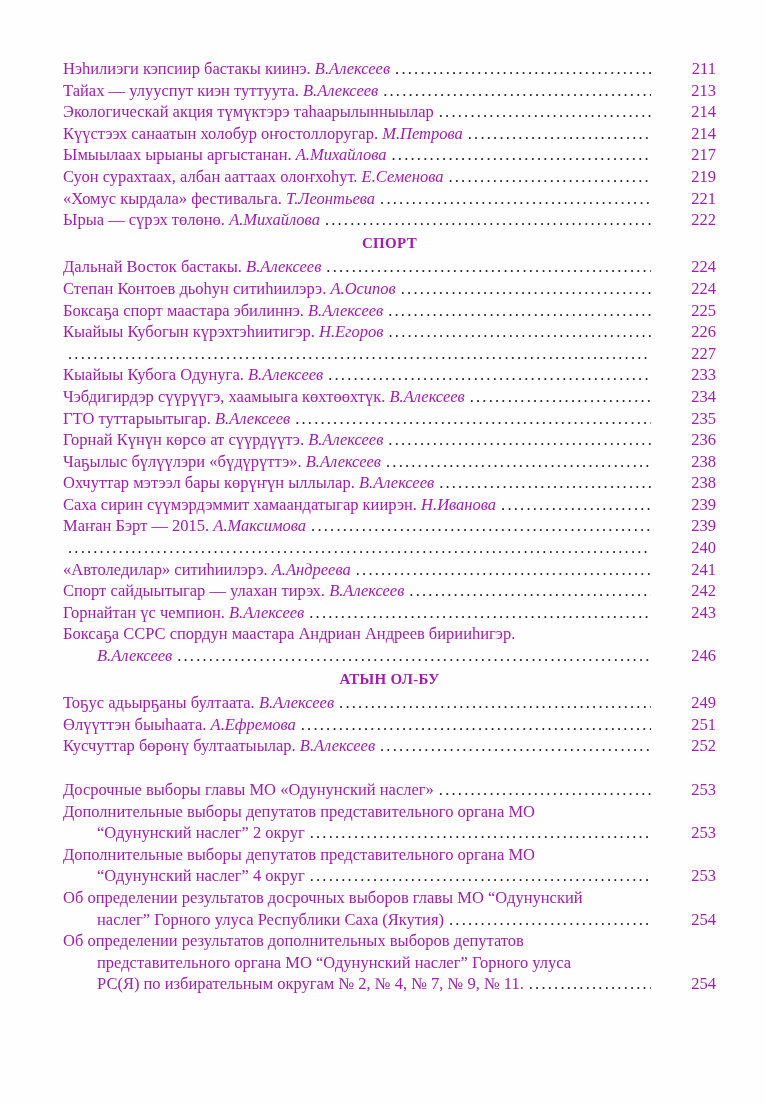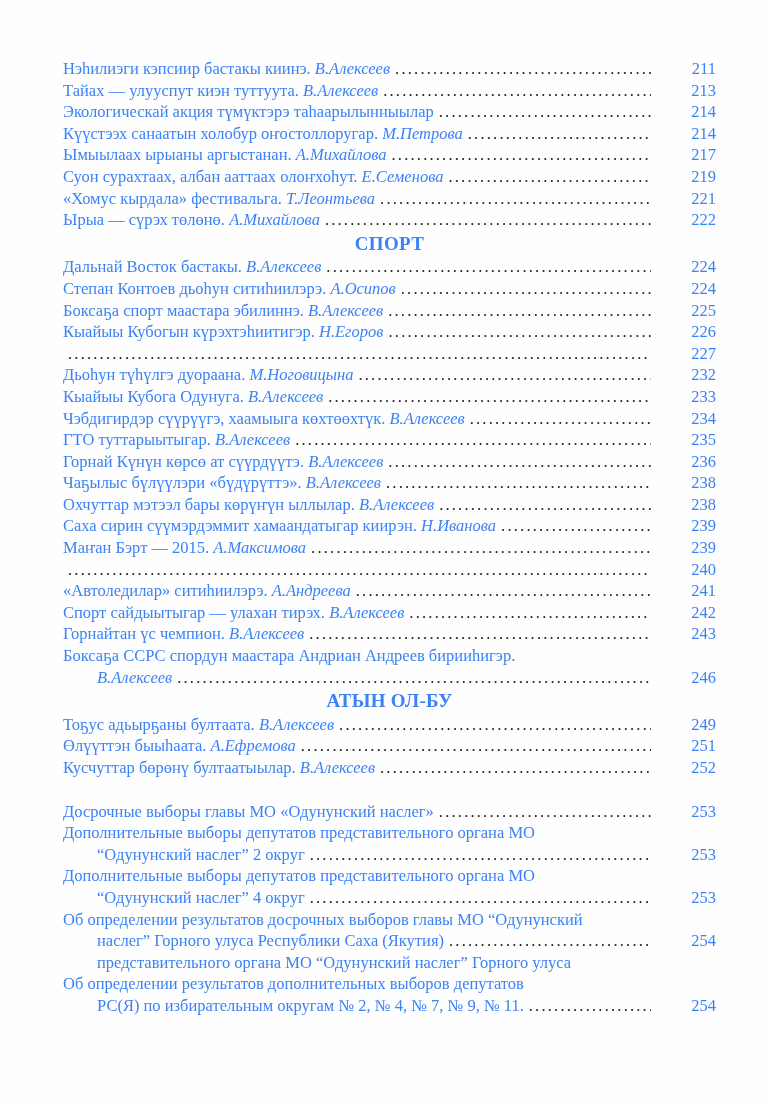--- a/index.html
+++ b/index.html
@@ -6,21 +6,21 @@
   body {
     width: 766px; height: 1105px;
     background: #f4f4f2;
     font-family: "Liberation Serif", serif;
   }
   .scan-page {
     width: 766px; height: 1105px;
     background: #fefefe;
     box-sizing: border-box;
     padding: 58px 50px 0 63px;
-    color: #3b82f6;
+    color: #a21caf;
     font-size: 16.5px;
     overflow: hidden;
   }
   .toc { width: 100%; }
   .row {
     display: flex;
     align-items: baseline;
     line-height: 21.6px;
     white-space: nowrap;
     overflow: hidden;
@@ -42,21 +42,21 @@
   }
   .pagenum {
     flex: 0 0 auto;
     min-width: 30px;
     text-align: right;
     margin-left: 33px;
   }
   .heading {
     text-align: center;
     font-weight: bold;
-    font-size: 19px;
+    font-size: 15px;
     line-height: 21.6px;
     margin: 2px 0 2px 0;
     letter-spacing: 0.3px;
   }
   .gap { height: 22px; }
 </style>
 </head>
 <body>
 
 <div class="scan-page">
@@ -120,25 +120,20 @@
       <div class="row">
         <span class="entry-text"><span>Кыайыы Кубогын күрэхтэһиитигэр. </span><span class="it">Н.Егоров</span></span>
         <span class="dots"></span>
         <span class="pagenum">226</span>
       </div>
       <div class="row">
         <span class="dots"></span>
         <span class="pagenum">227</span>
       </div>
       <div class="row">
-        <span class="entry-text"><span>Дьоһун түһүлгэ дуораана. </span><span class="it">М.Ноговицына</span></span>
-        <span class="dots"></span>
-        <span class="pagenum">232</span>
-      </div>
-      <div class="row">
         <span class="entry-text"><span>Кыайыы Кубога Одунуга. </span><span class="it">В.Алексеев</span></span>
         <span class="dots"></span>
         <span class="pagenum">233</span>
       </div>
       <div class="row">
         <span class="entry-text"><span>Чэбдигирдэр сүүрүүгэ, хаамыыга көхтөөхтүк. </span><span class="it">В.Алексеев</span></span>
         <span class="dots"></span>
         <span class="pagenum">234</span>
       </div>
       <div class="row">
@@ -237,25 +232,25 @@
         <span class="pagenum">253</span>
       </div>
       <div class="row">
         <span class="entry-text"><span>Об определении результатов досрочных выборов главы МО “Одунунский</span></span>
       </div>
       <div class="row indent">
         <span class="entry-text"><span>наслег” Горного улуса  Республики Саха (Якутия)</span></span>
         <span class="dots"></span>
         <span class="pagenum">254</span>
       </div>
+      <div class="row">
+        <span class="entry-text"><span>Об определении результатов  дополнительных выборов депутатов</span></span>
+      </div>
       <div class="row indent">
         <span class="entry-text"><span>представительного органа  МО “Одунунский наслег” Горного улуса</span></span>
-      </div>
-      <div class="row">
-        <span class="entry-text"><span>Об определении результатов  дополнительных выборов депутатов</span></span>
       </div>
       <div class="row indent">
         <span class="entry-text"><span>РС(Я) по избирательным округам № 2, № 4, № 7, № 9, № 11. </span></span>
         <span class="dots"></span>
         <span class="pagenum">254</span>
       </div>
     </div>
 </div>
 
 </body></html>

